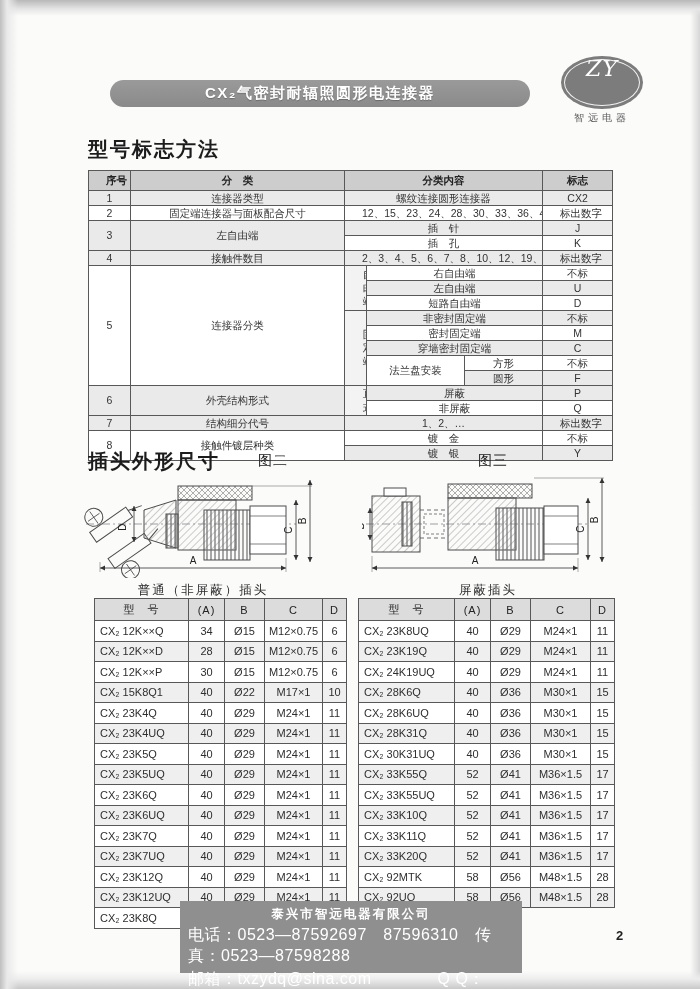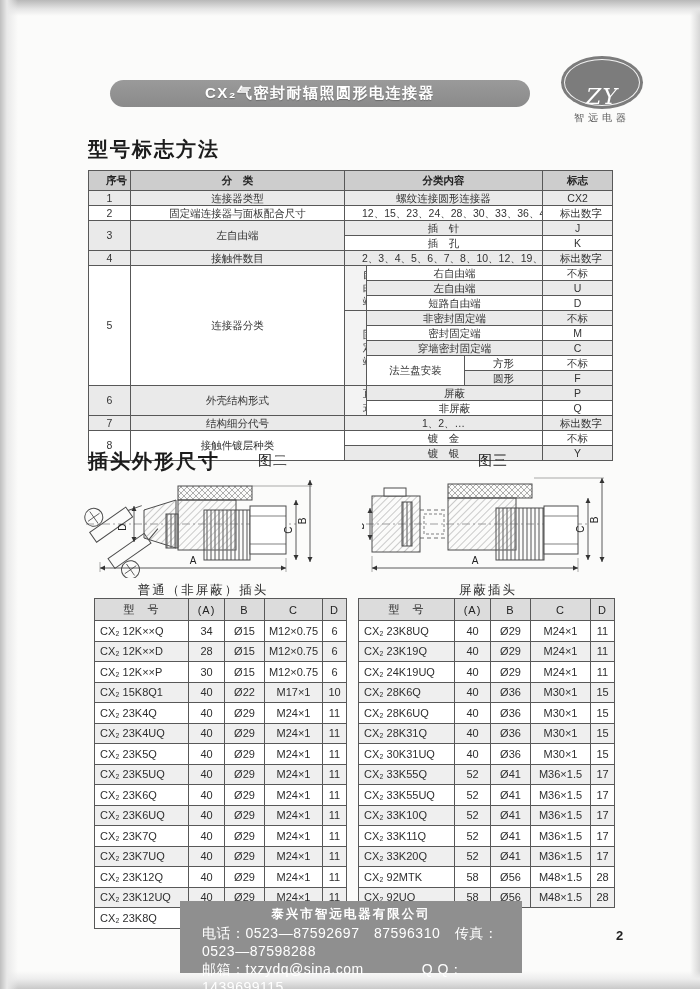--- a/index.html
+++ b/index.html
@@ -25,21 +25,21 @@
     background:linear-gradient(#9a9a9a,#8a8a8a);
     border-radius:14px;
     display:flex;align-items:center;justify-content:center;
     color:#fff;font-weight:bold;font-size:15px;letter-spacing:1.5px;
     text-shadow:0 1px 1px rgba(0,0,0,.25);
   }
   .logo{position:absolute;left:552px;top:56px;width:100px;text-align:center;}
   .logo-oval{
     position:relative;width:82px;height:53px;margin:0 auto;
     background:#7c7c7c;border-radius:50%;
-    display:flex;align-items:flex-end;justify-content:center;
+    display:flex;align-items:flex-start;justify-content:center;
   }
   .logo-ring{position:absolute;inset:3px;border:1.5px solid #f2f2f2;border-radius:50%;}
   .logo-mono{
     color:#fff;font-family:"DejaVu Serif","Liberation Serif",serif;
     font-style:italic;font-size:22px;letter-spacing:1px;
   }
   .logo-company{margin-top:2px;font-size:10px;color:#5c5c5c;letter-spacing:4px;}
   
   .sec-title{position:absolute;font-size:20px;font-weight:bold;color:#1c1c1c;letter-spacing:2px;}
   #sec1-title{left:88px;top:136px;}
@@ -76,21 +76,21 @@
   .ptable th{background:#dcdcdc;font-weight:normal;color:#222;height:21px;letter-spacing:1px;}
   .ptable td:first-child{text-align:left;padding-left:5px;}
   .ptable tbody tr:nth-child(even) td{background:#efefef;}
   .ptable tbody tr:nth-child(odd) td{background:#fff;}
   
   .footer-bar{
     position:absolute;left:180px;top:901px;width:342px;height:72px;
     background:#8f8f8f;color:#fff;padding-top:5px;box-sizing:border-box;
   }
   .footer-company{text-align:center;font-size:12.5px;font-weight:bold;letter-spacing:2px;}
-  .footer-line{font-size:14px;margin:2px 0 0 22px;letter-spacing:.5px;}
+  .footer-line{font-size:16px;margin:2px 0 0 8px;letter-spacing:.5px;}
   .page-num{position:absolute;left:616px;top:928px;font-size:13px;font-weight:bold;color:#222;}
 </style>
 </head>
 <body>
 
 <div class="scan-page">
 
   <div class="title-bar">
     <span>CX₂气密封耐辐照圆形电连接器</span>
   </div>

